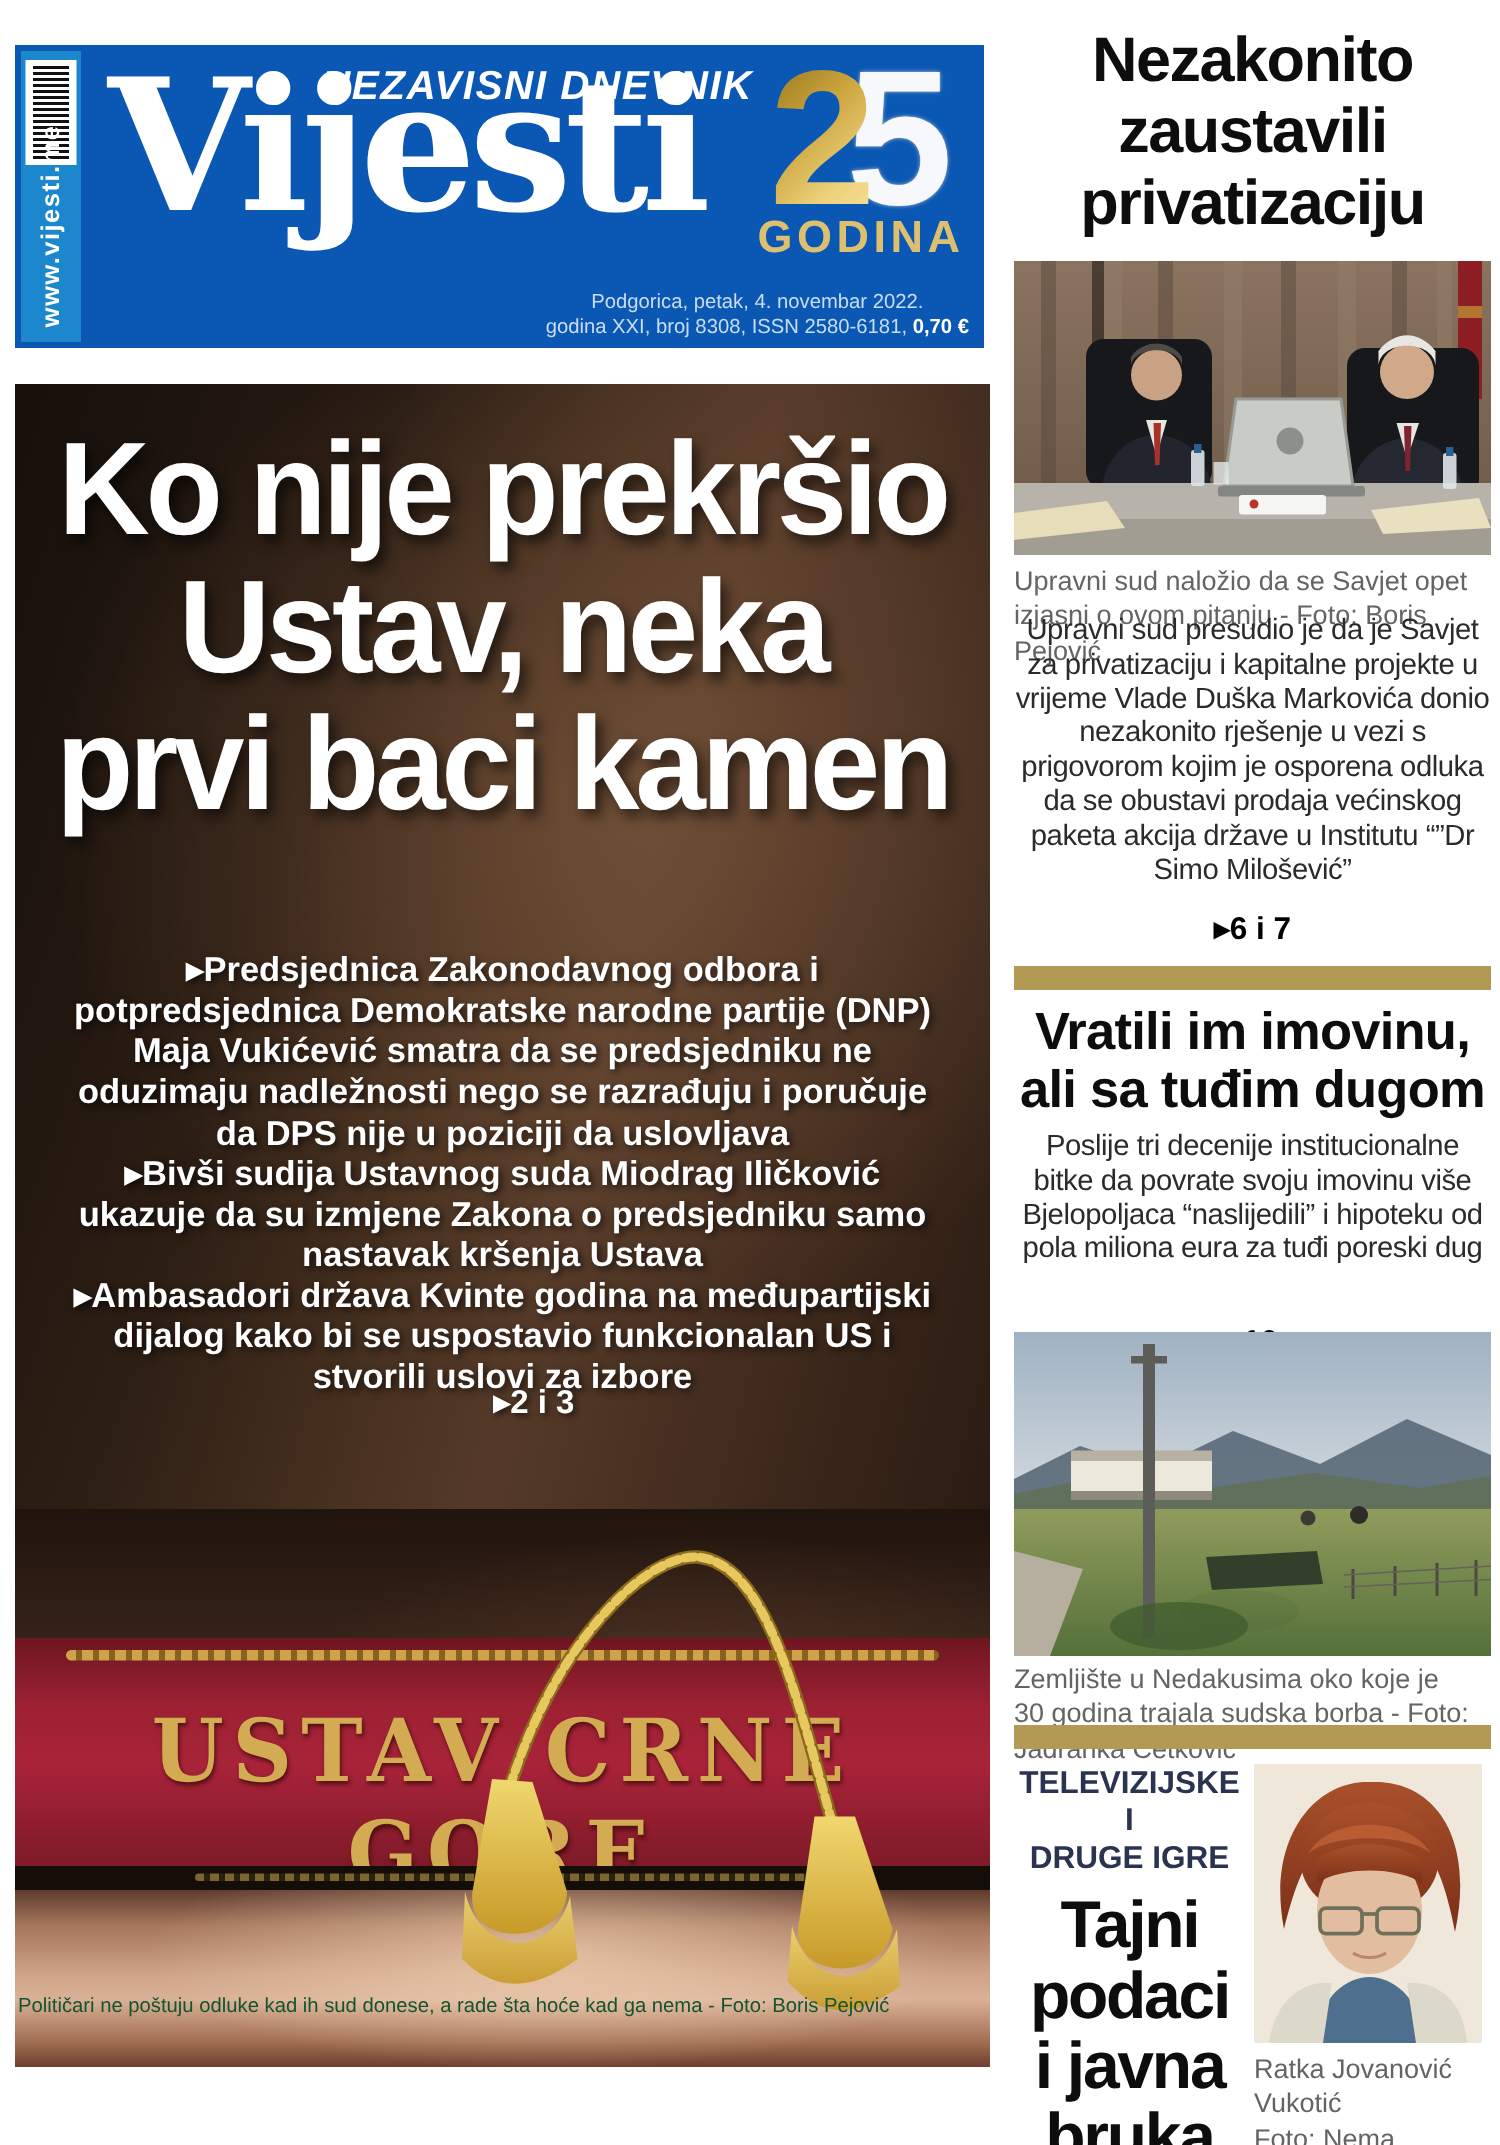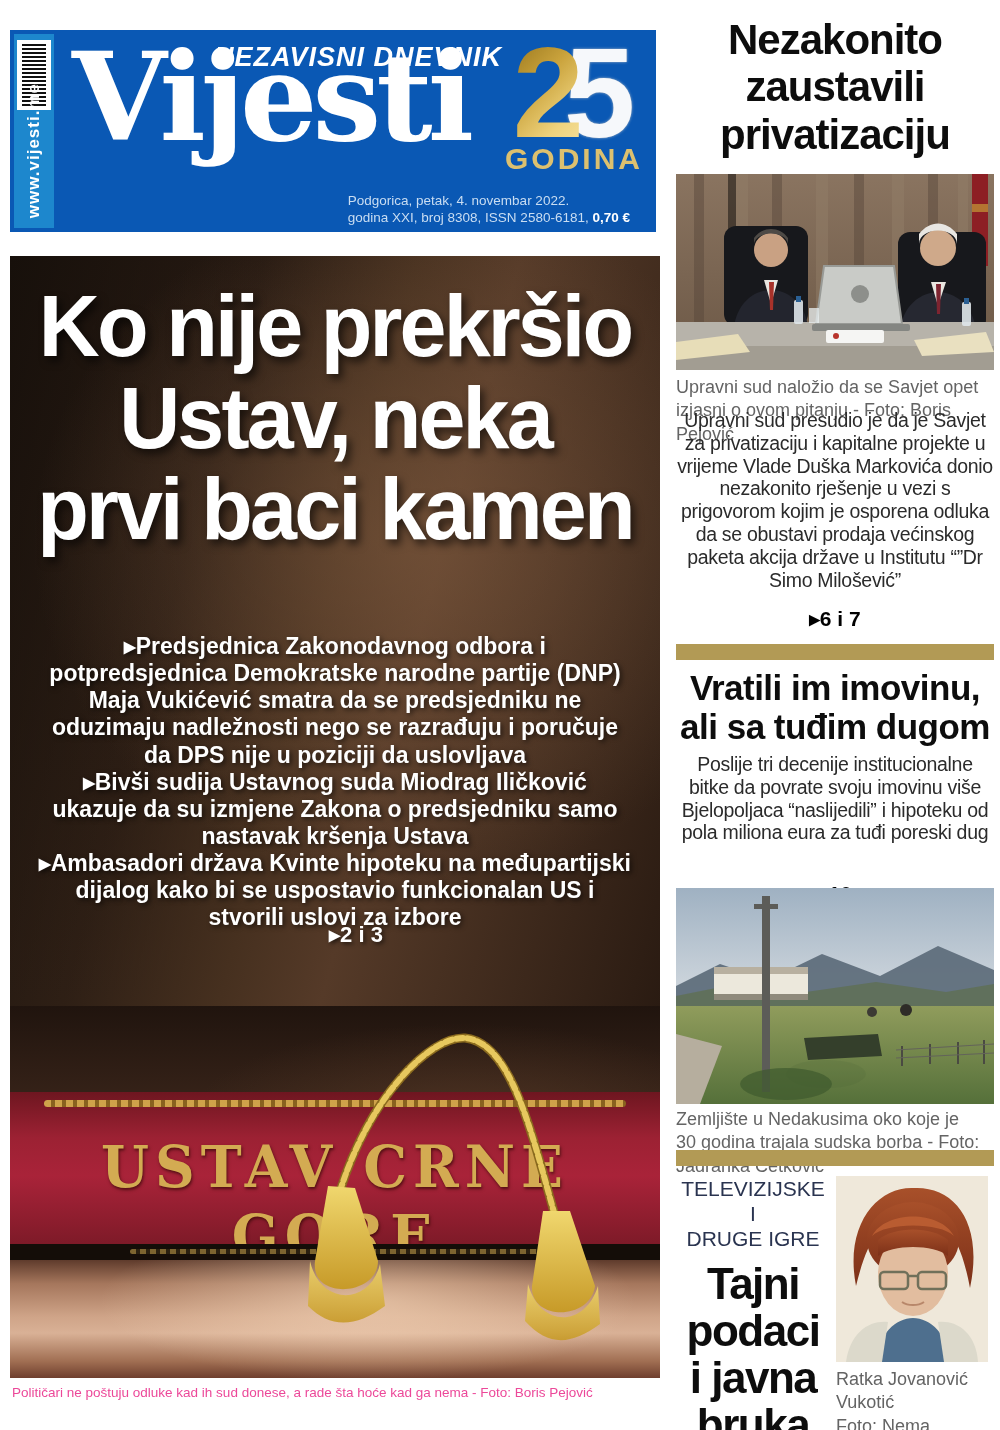--- a/index.html
+++ b/index.html
@@ -18,21 +18,21 @@
   .tagline{position:absolute;left:204px;top:12px;color:#fff;font-weight:bold;font-style:italic;
     font-size:27px;letter-spacing:1px;white-space:nowrap;}
   .logo{position:absolute;left:62px;top:6px;color:#fff;font-family:"DejaVu Serif",serif;
     font-weight:bold;font-size:122px;letter-spacing:-5px;line-height:1;}
   .badge{position:absolute;right:6px;top:2px;width:152px;text-align:center;}
   .badge-25{font-size:128px;font-weight:bold;line-height:0.95;white-space:nowrap;}
   .badge-25 .two{background:linear-gradient(135deg,#8a6914,#caa33c 40%,#eed27c 70%,#f8e7ab);
     -webkit-background-clip:text;background-clip:text;color:transparent;position:relative;z-index:2;}
   .badge-25 .five{color:#f6f8fb;margin-left:-20px;text-shadow:0 0 3px #9fb4cc,0 0 1px #6c86a6;}
   .badge-godina{font-size:30px;font-weight:bold;color:#dcc06f;letter-spacing:3px;margin-top:-12px;}
-  .dateline{position:absolute;right:26px;bottom:5px;text-align:left;color:#c9ddf2;
+  .dateline{position:absolute;right:10px;bottom:5px;text-align:center;color:#c9ddf2;
     font-size:13.5px;line-height:1.3;white-space:nowrap;}
   .price{color:#ffffff;font-weight:bold;}
   
   .lead{position:absolute;left:10px;top:256px;width:650px;height:1122px;overflow:hidden;}
   .lead-top{position:absolute;left:0;right:0;top:0;height:752px;
     background:radial-gradient(90% 70% at 62% 38%,rgba(133,95,66,.55),rgba(0,0,0,0) 65%),
     linear-gradient(105deg,#17100b 0%,#31211627 30%,#46301f 48%,#553a28 60%,#2a1b12 100%),
     linear-gradient(180deg,#241811,#30201500);background-color:#2e1f15;}
   .lead-headline{position:absolute;top:24px;left:0;right:0;text-align:center;color:#fff;
     font-weight:bold;font-size:88px;line-height:1.04;letter-spacing:-3px;
@@ -74,27 +74,27 @@
   .goldbar{height:16px;background:#b29a55;}
   .bar1{top:644px;}
   .s2-head{top:668px;text-align:center;font-size:35px;font-weight:bold;color:#0d0d0d;
     line-height:1.12;letter-spacing:-0.5px;}
   .s2-body{top:753px;}
   .s2-ref{top:882px;text-decoration:underline;}
   .s2-photo{top:888px;height:216px;}
   .s2-cap{top:1108px;}
   .bar2{top:1150px;}
   .s3-left{position:absolute;left:676px;top:1176px;width:154px;text-align:center;}
-  .s3-kicker{font-size:21px;font-weight:normal;color:#2a3450;line-height:1.2;}
+  .s3-kicker{font-size:21px;font-weight:bold;color:#2a3450;line-height:1.2;}
   .s3-title{font-size:44px;font-weight:bold;color:#0d0d0d;line-height:1.07;
     letter-spacing:-1.5px;margin-top:8px;}
   .s3-photo{position:absolute;left:836px;top:1176px;width:152px;height:186px;overflow:hidden;}
   .s3-cap{position:absolute;left:836px;top:1368px;width:160px;}
   
-  .lead-caption{position:absolute;left:12px;top:1384px;width:660px;font-size:13.5px;color:#ec4899;}
+  .lead-caption{position:absolute;left:12px;top:1328px;width:660px;font-size:13.5px;color:#14532d;}
 </style>
 </head>
 <body>
 
 <div class="masthead">
   <div class="side-strip">
     <div class="barcode-box">
       <div class="barcode"></div>
     </div>
     <span class="vertical-url">www.vijesti.me</span>
@@ -142,21 +142,21 @@
 
   <div class="lead-headline">
     <div>Ko nije prekršio</div>
     <div>Ustav, neka</div>
     <div>prvi baci kamen</div>
   </div>
 
   <div class="lead-bullets">
     <div>▸Predsjednica Zakonodavnog odbora i potpredsjednica Demokratske narodne partije (DNP) Maja Vukićević smatra da se predsjedniku ne oduzimaju nadležnosti nego se razrađuju i poručuje da DPS nije u poziciji da uslovljava</div>
     <div>▸Bivši sudija Ustavnog suda Miodrag Iličković ukazuje da su izmjene Zakona o predsjedniku samo nastavak kršenja Ustava</div>
-    <div>▸Ambasadori država Kvinte hipoteku na međupartijski dijalog kako bi se uspostavio funkcionalan US i stvorili uslovi za izbore</div>
+    <div>▸Ambasadori država Kvinte godina na međupartijski dijalog kako bi se uspostavio funkcionalan US i stvorili uslovi za izbore</div>
   </div>
 
   <div class="lead-pageref">▸2 i 3</div>
 </div>
 
 <div class="lead-caption caption">Političari ne poštuju odluke kad ih sud donese, a rade šta hoće kad ga nema - Foto: Boris Pejović</div>
 
 <div class="rc-block s1-head">Nezakonito zaustavili privatizaciju</div>
 
 <div class="rc-block s1-photo photo-frame">

